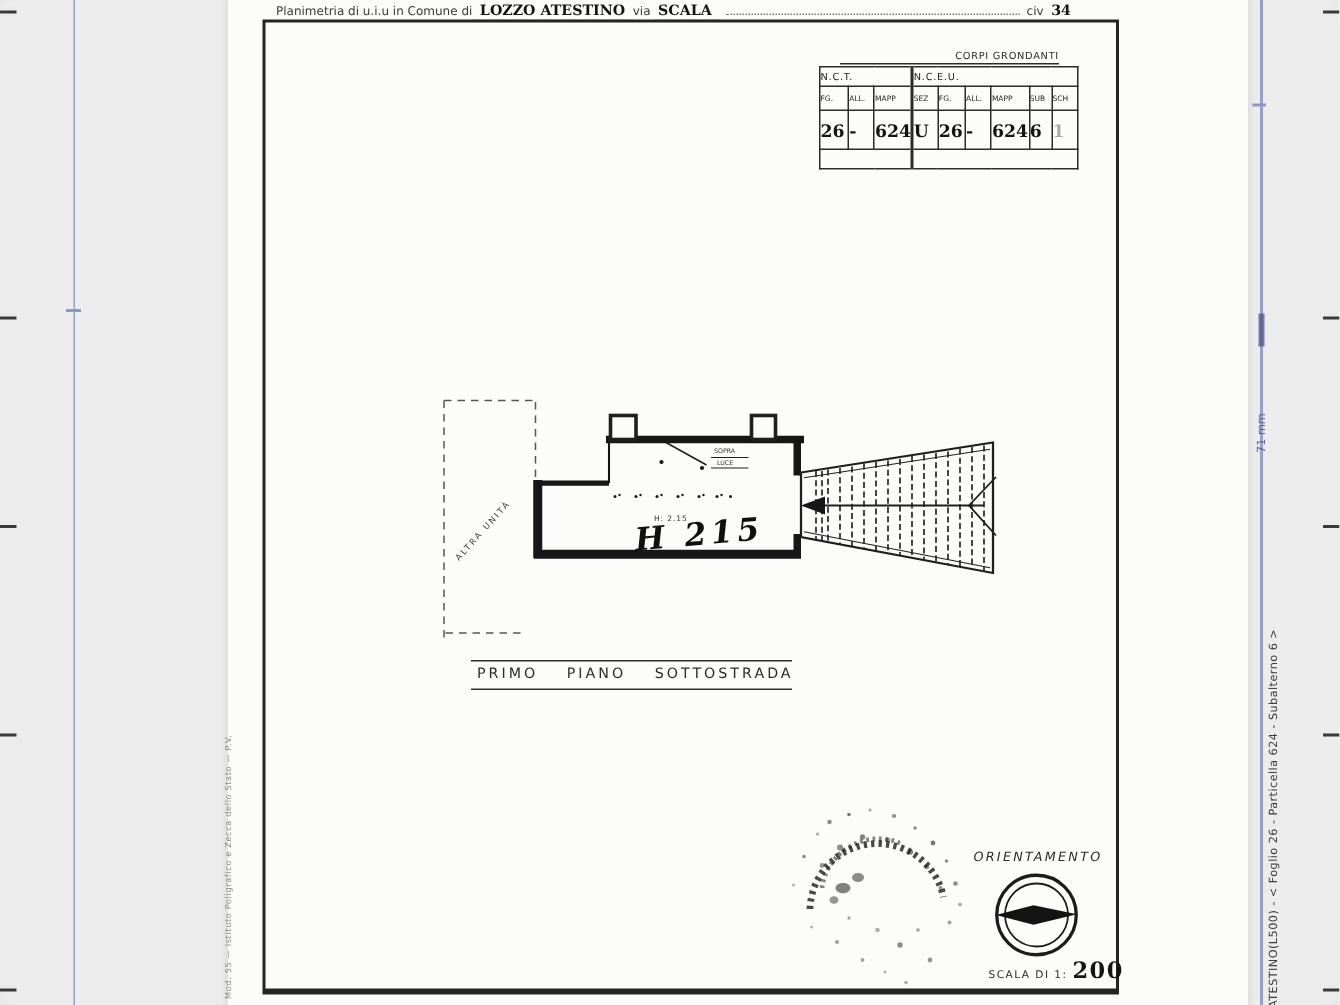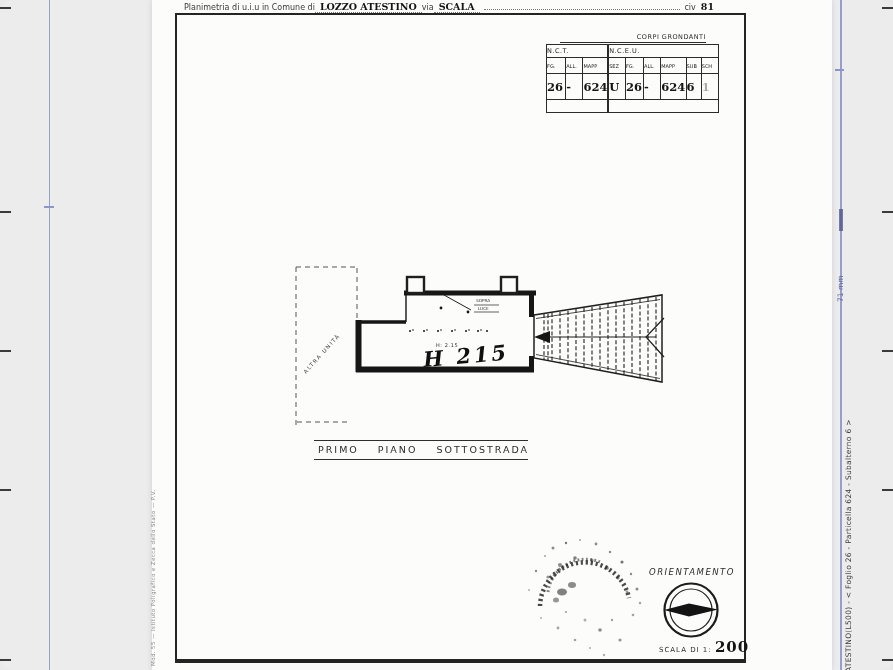--- a/index.html
+++ b/index.html
@@ -89,21 +89,21 @@
 
   <div class="page"></div>
 
   <div class="hdr">
     <span>Planimetria di u.i.u in Comune di</span>
     <span class="hand dot">LOZZO ATESTINO</span>
     <span>via</span>
     <span class="hand dot">SCALA</span>
     <span class="fill"></span>
     <span>civ</span>
-    <span class="hand">81</span>
+    <span class="hand">34</span>
   </div>
 
   <div class="frame"></div>
 
   <div class="tablewrap">
     <div class="tabletitle">CORPI GRONDANTI</div>
     <table class="cad">
       <colgroup>
         <col style="width:19px">
           <col style="width:17px">

